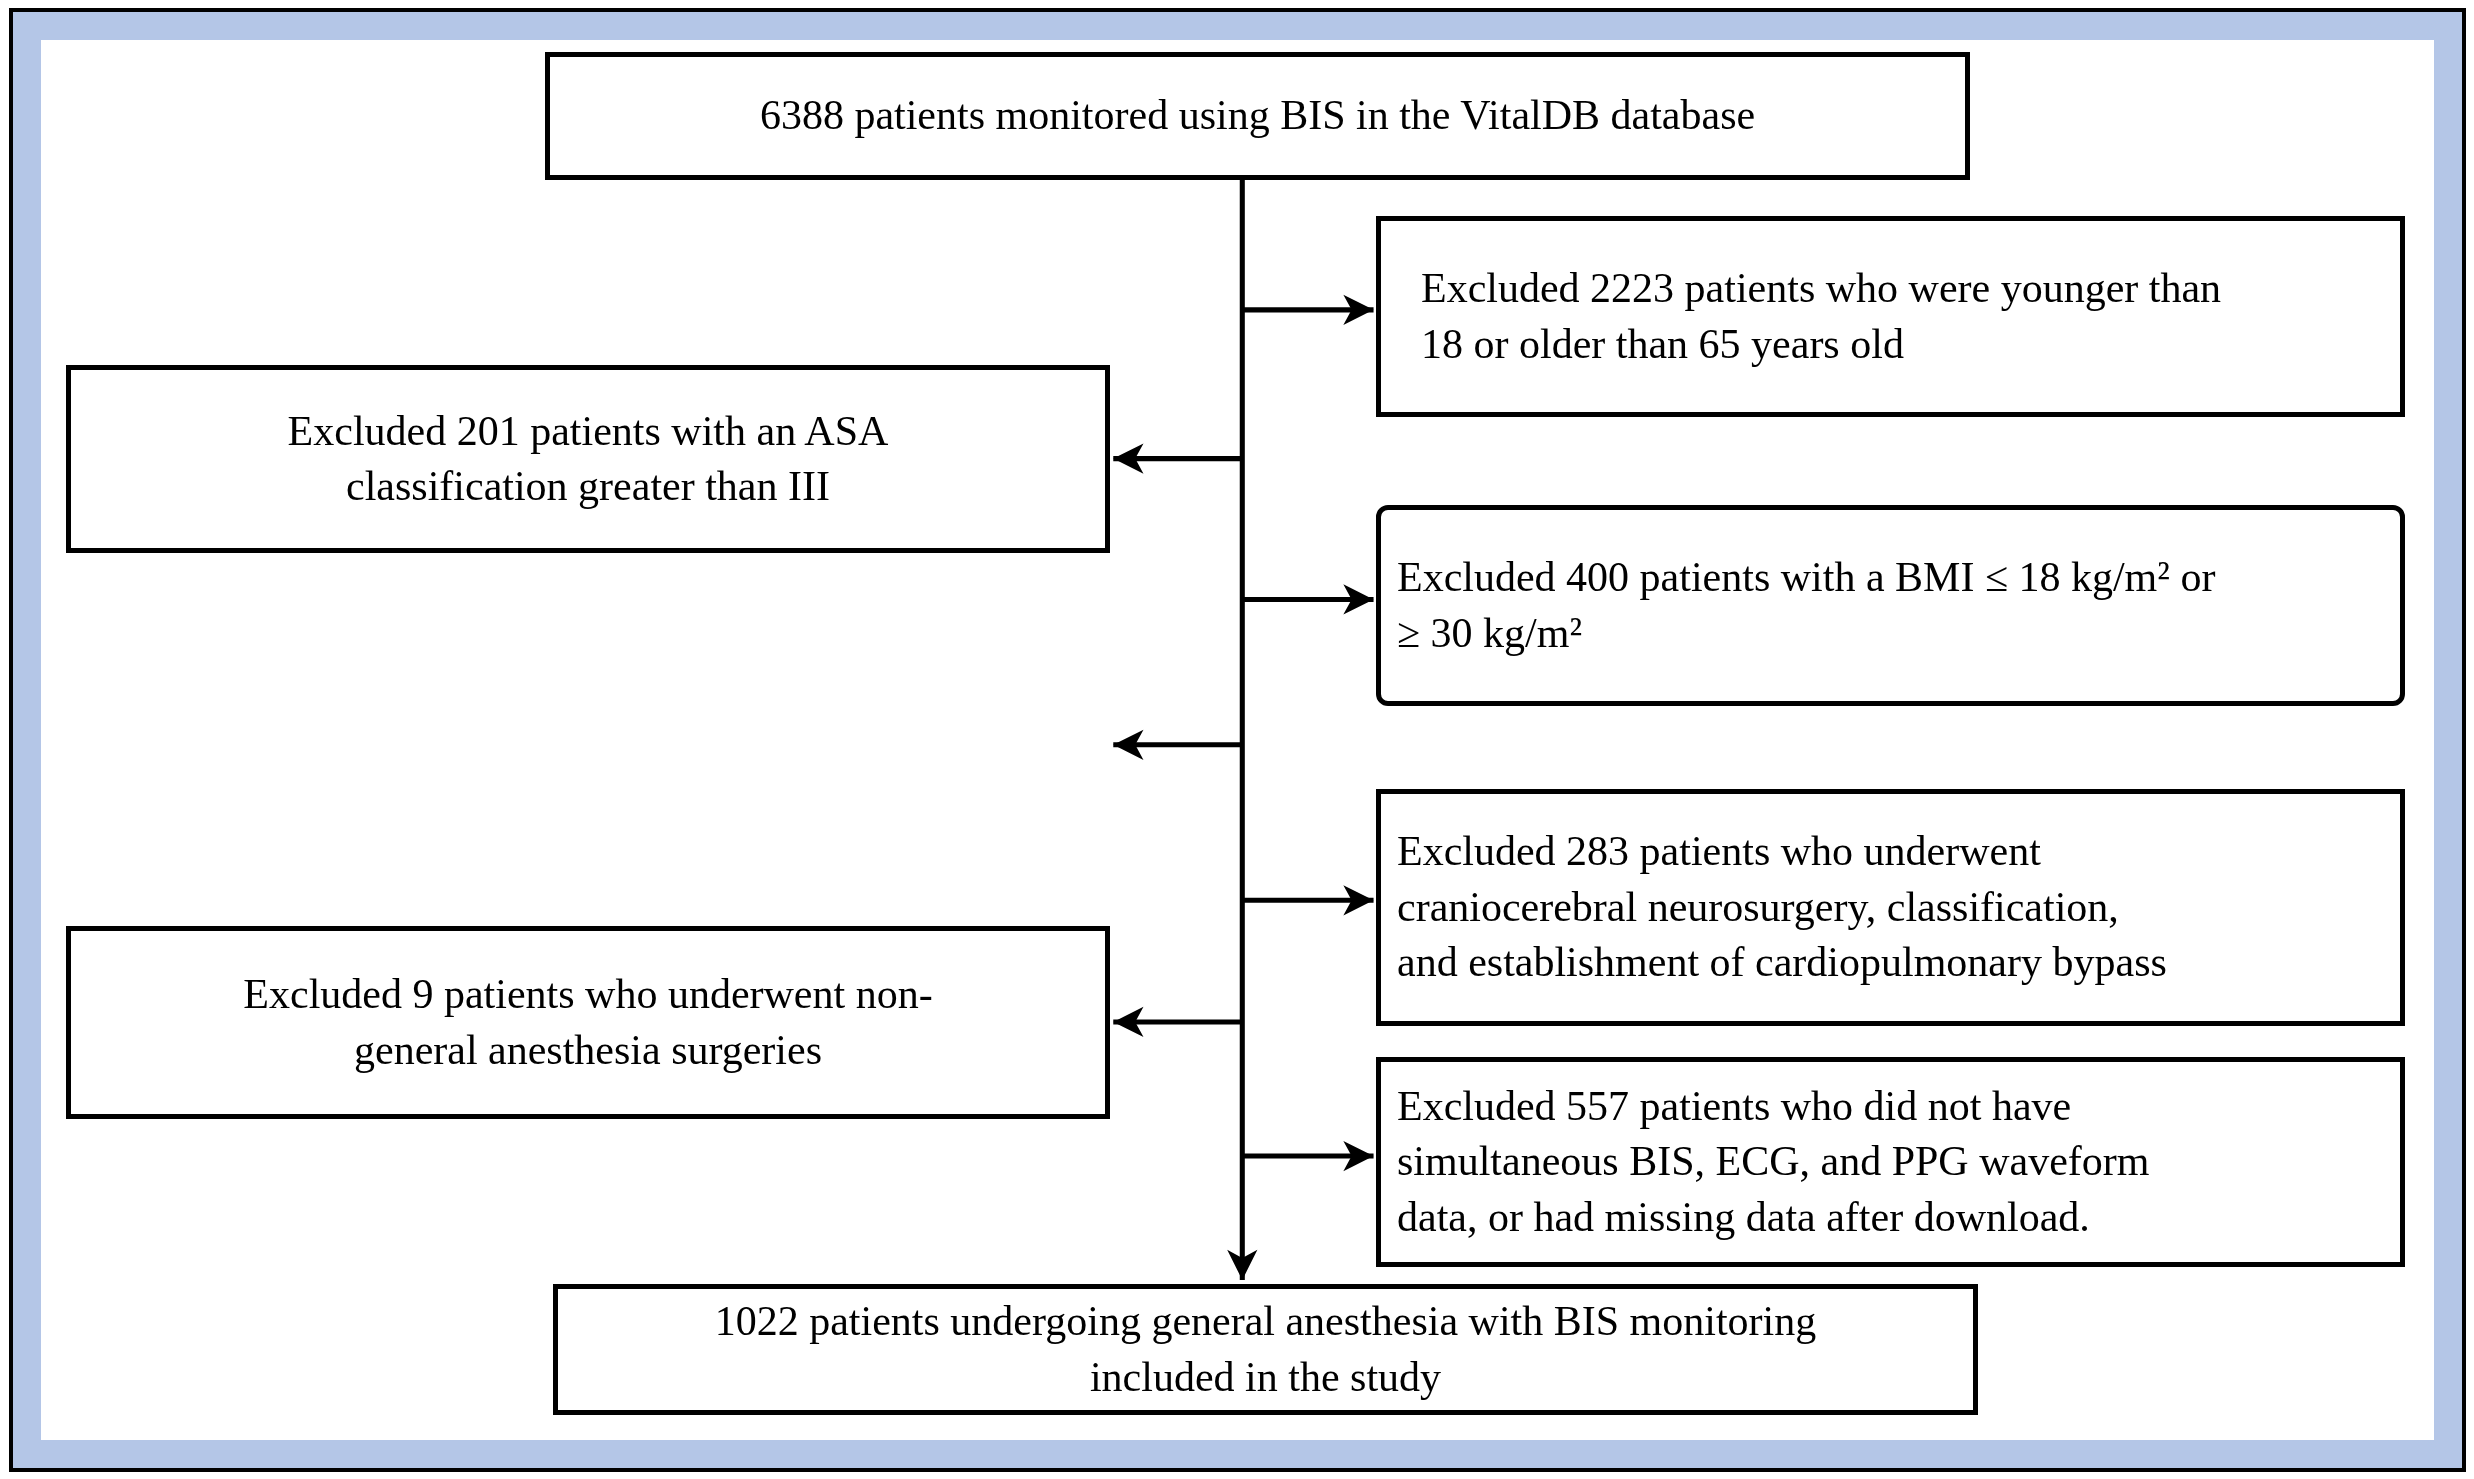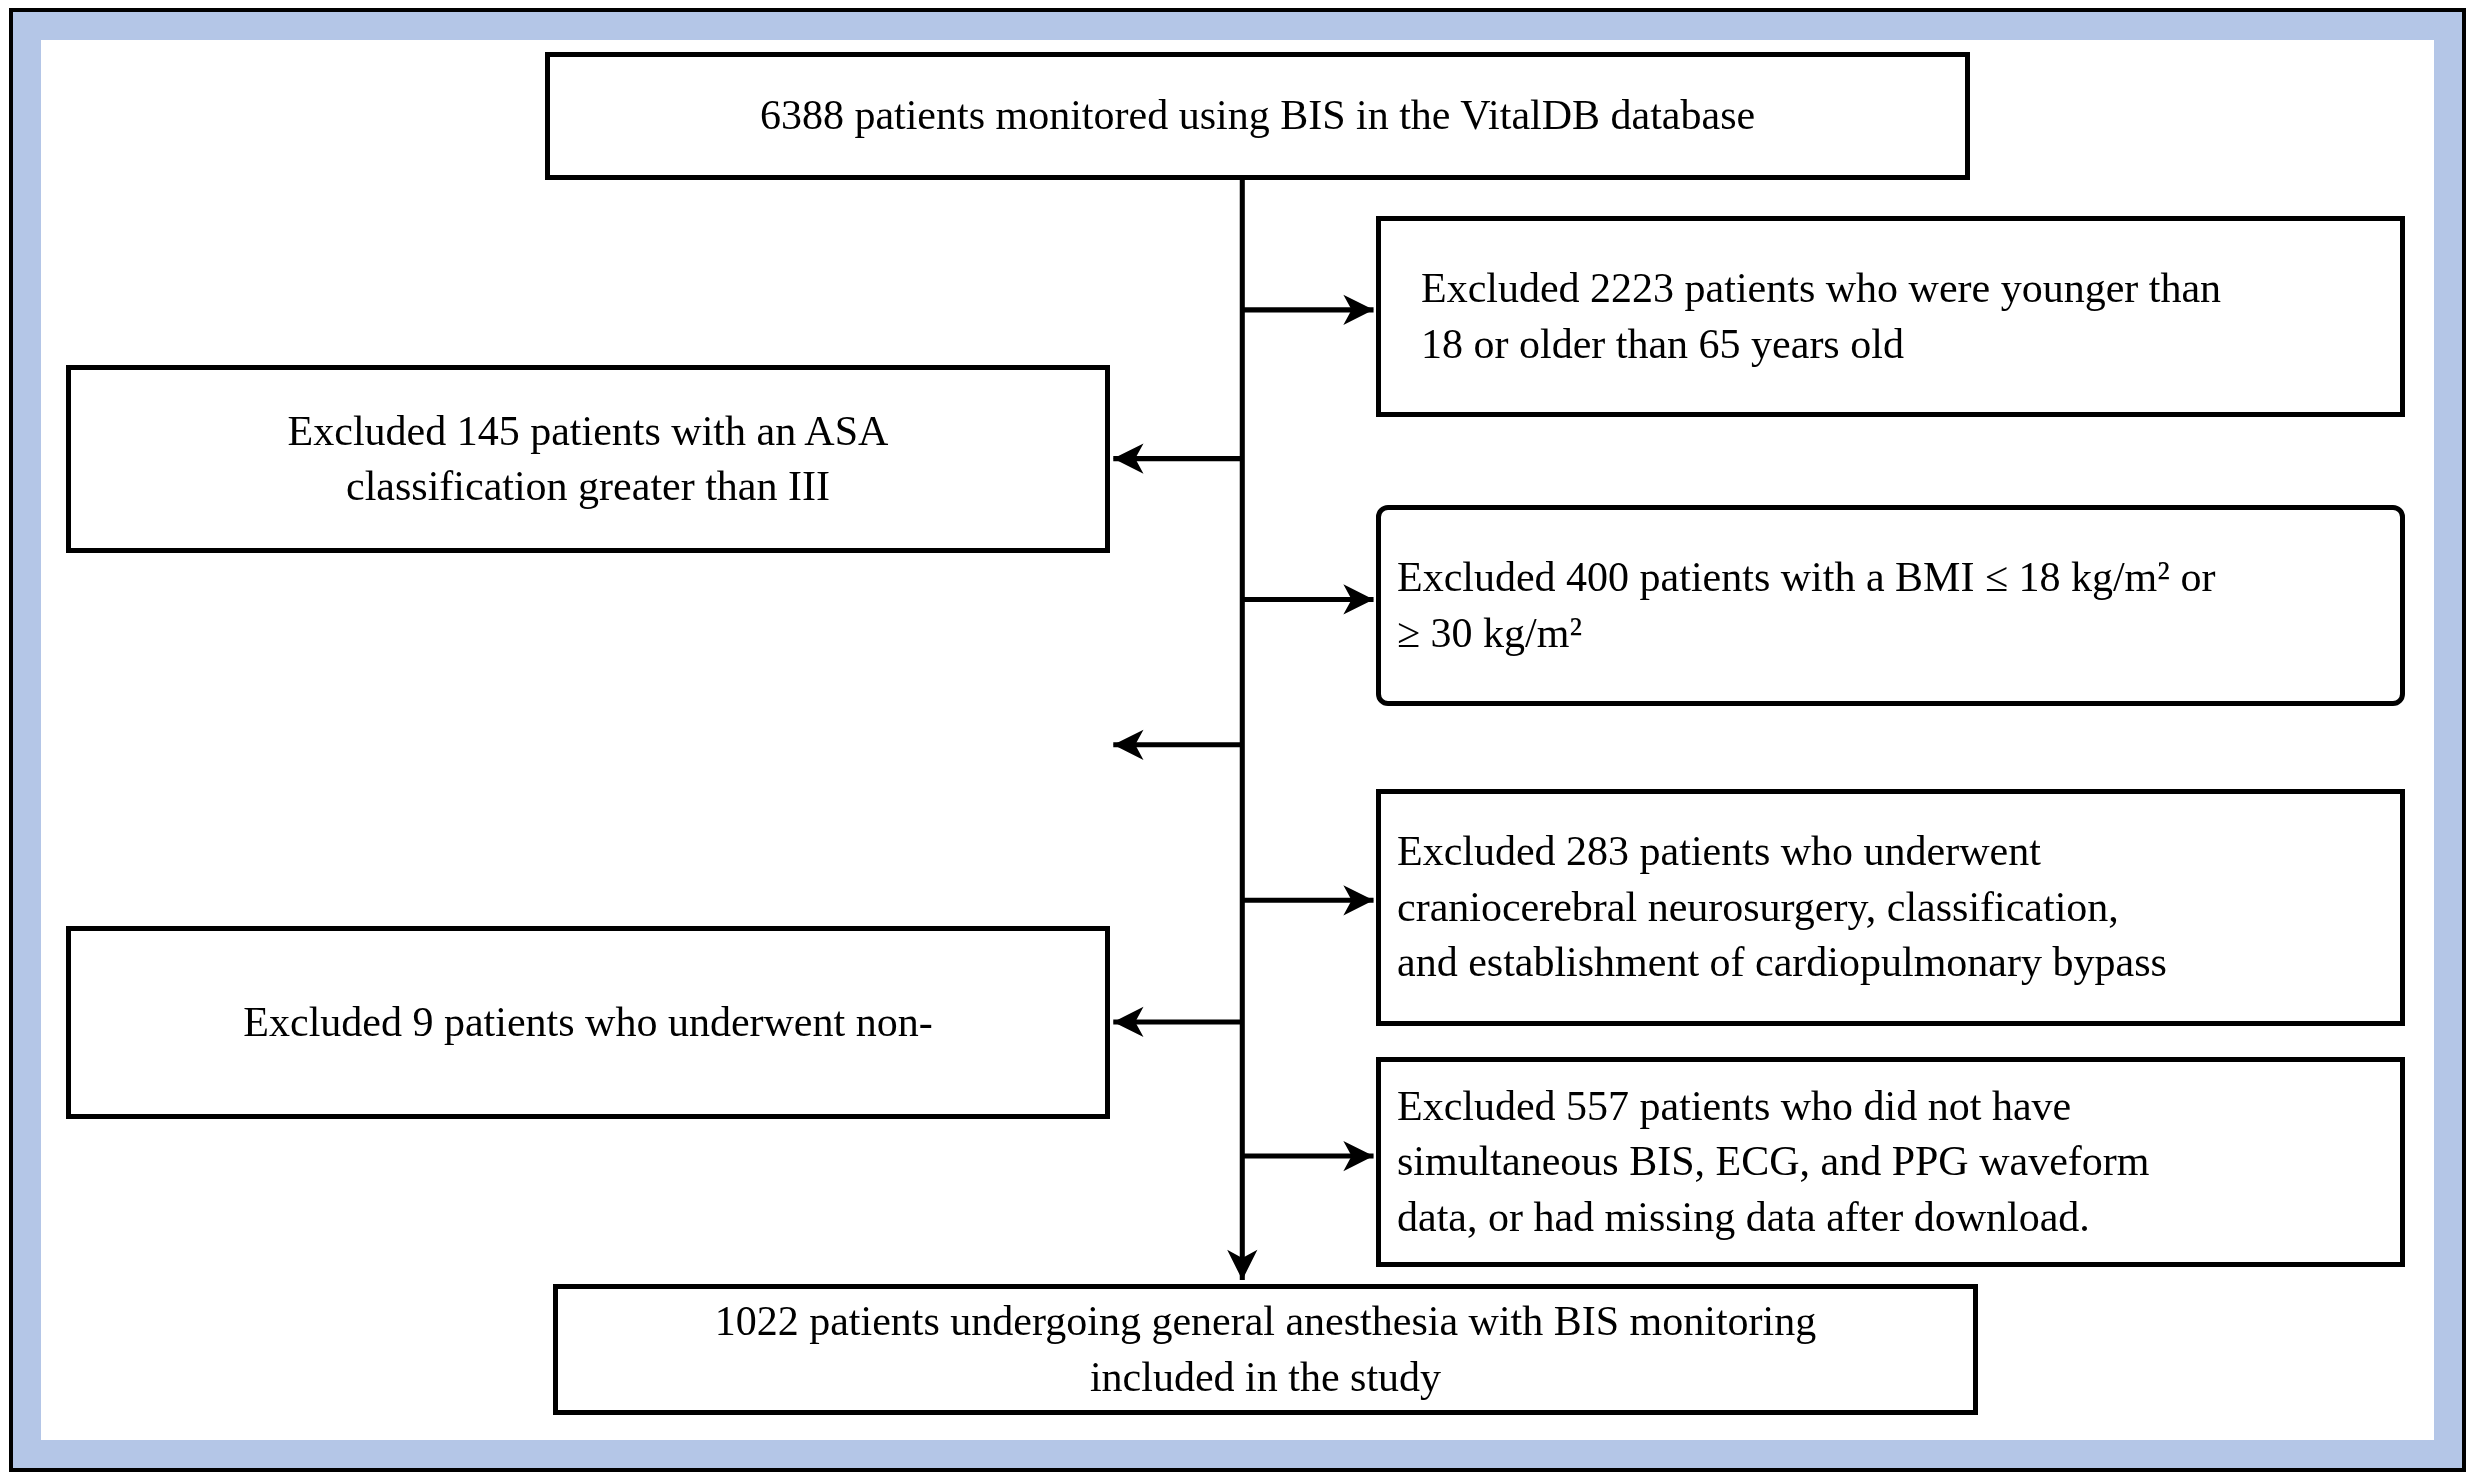--- a/index.html
+++ b/index.html
@@ -78,38 +78,39 @@
   <div class="box center" id="box-top">
     <div class="tl">6388 patients monitored using BIS in the VitalDB database</div>
   </div>
 
   <div class="box leftalign" id="box-r1">
     <div class="tl">Excluded 2223 patients who were younger than</div>
     <div class="tl">18 or older than 65 years old</div>
   </div>
 
   <div class="box center" id="box-l1">
-    <div class="tl">Excluded 145 patients with an ASA</div>
+    <div class="tl">Excluded 201 patients with an ASA</div>
     <div class="tl">classification greater than III</div>
   </div>
 
   <div class="box leftalign" id="box-r2">
     <div class="tl">Excluded 400 patients with a BMI ≤ 18 kg/m² or</div>
     <div class="tl">≥ 30 kg/m²</div>
   </div>
 
 
   <div class="box leftalign" id="box-r3">
     <div class="tl">Excluded 283 patients who underwent</div>
     <div class="tl">craniocerebral neurosurgery, classification,</div>
     <div class="tl">and establishment of cardiopulmonary bypass</div>
   </div>
 
   <div class="box center" id="box-l3">
     <div class="tl">Excluded 9 patients who underwent non-</div>
+    <div class="tl">general anesthesia surgeries</div>
   </div>
 
   <div class="box leftalign" id="box-r4">
     <div class="tl">Excluded 557 patients who did not have</div>
     <div class="tl">simultaneous BIS, ECG, and PPG waveform</div>
     <div class="tl">data, or had missing data after download.</div>
   </div>
 
   <div class="box center" id="box-bottom">
     <div class="tl">1022 patients undergoing general anesthesia with BIS monitoring</div>

